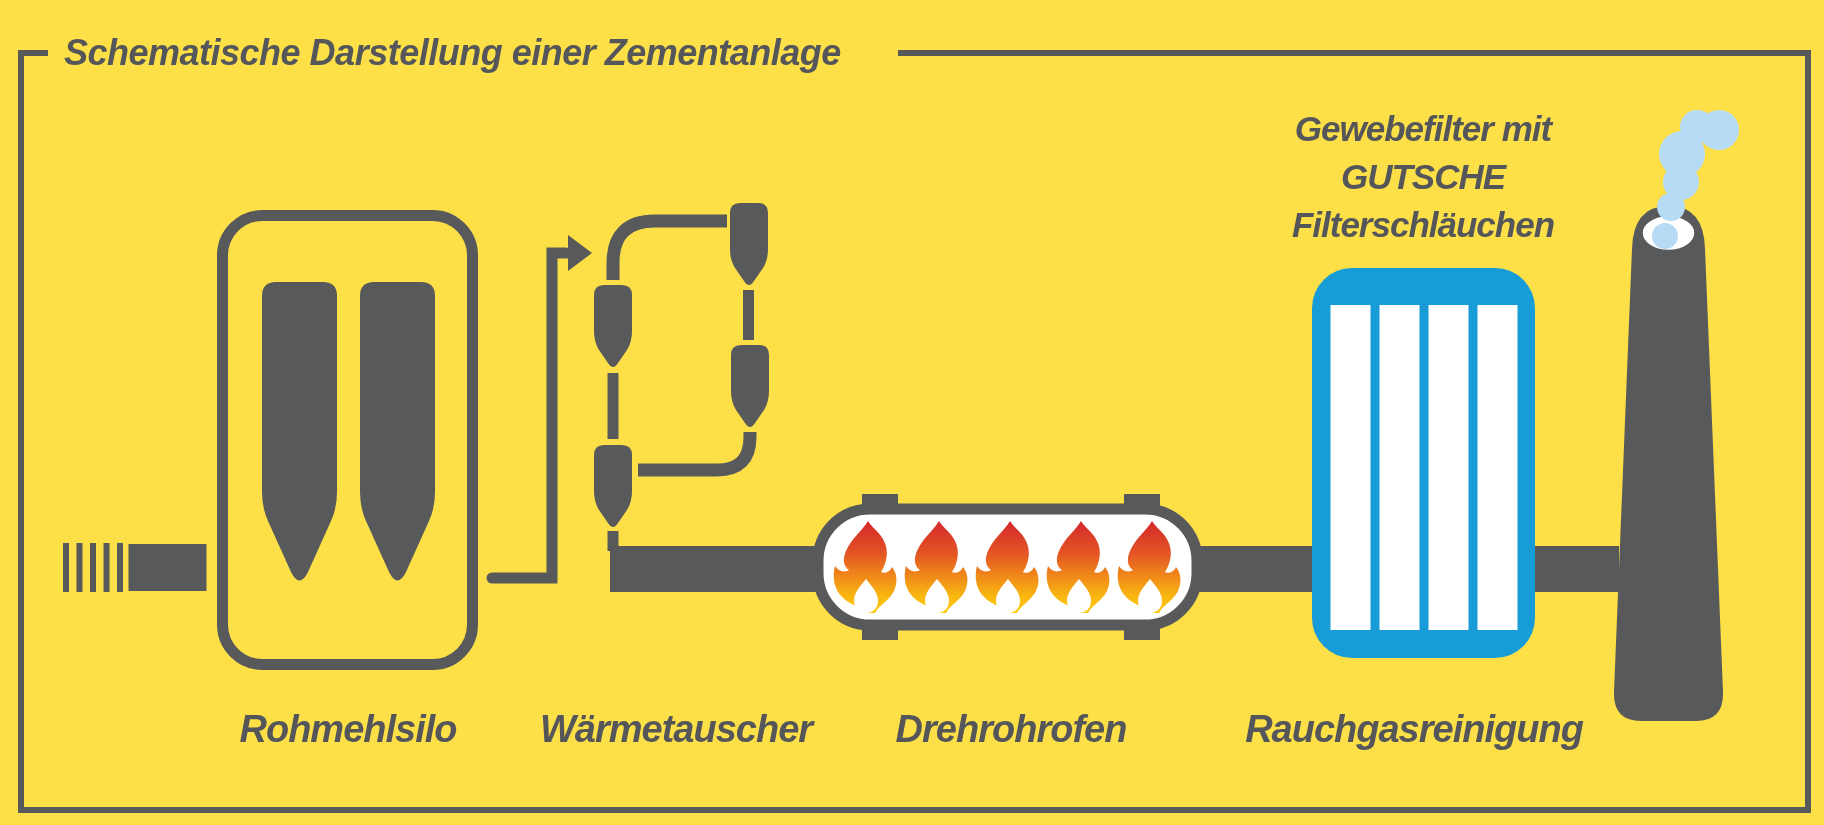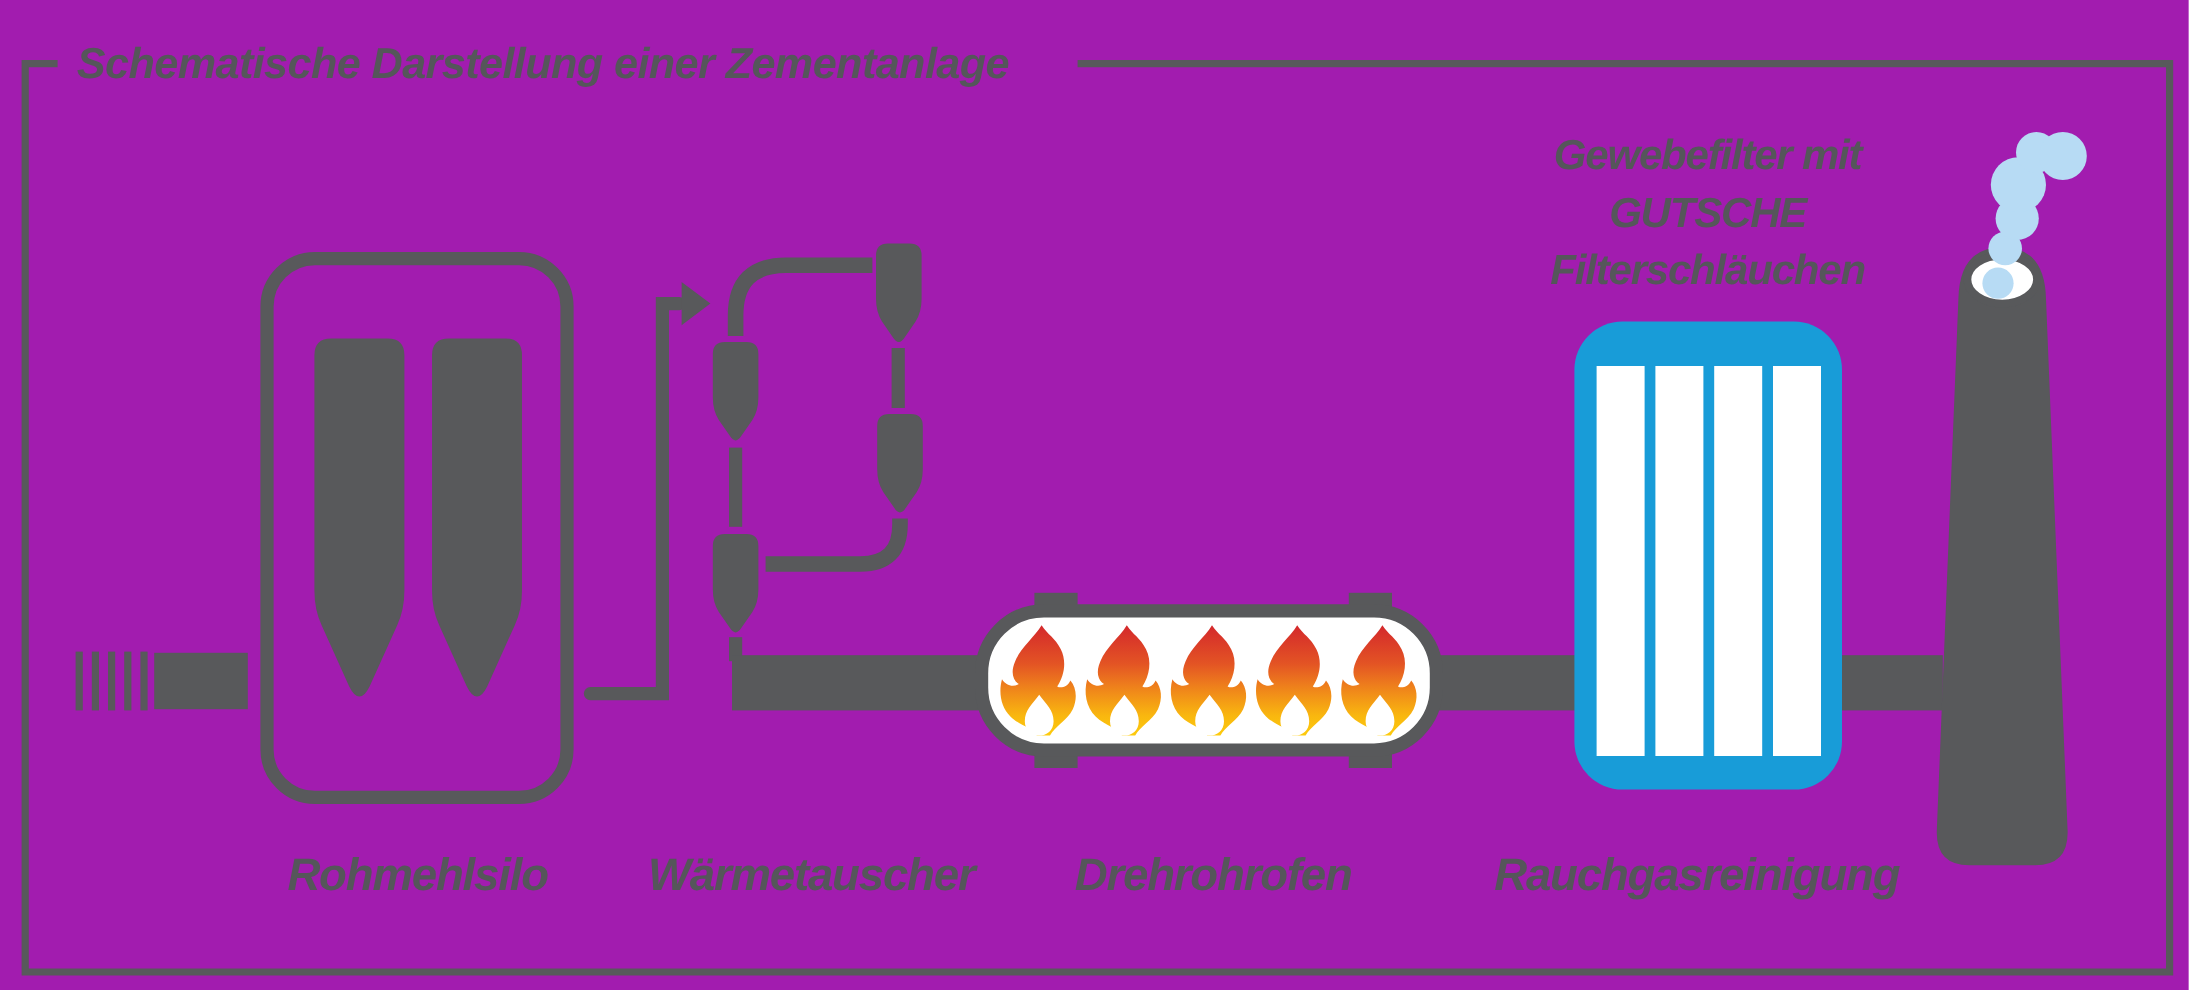--- a/index.html
+++ b/index.html
@@ -1,19 +1,19 @@
 <!DOCTYPE html>
 <html><head>
 <meta charset="utf-8">
 <style>
   html,body{margin:0;padding:0;background:#ffffff;}
   .canvas{
     position:relative;
     width:1824px;height:825px;
-    background:#a21caf;
+    background:#fde047;
     font-family:"Liberation Sans", sans-serif;
     overflow:hidden;
   }
   .canvas svg{position:absolute;left:0;top:0;}
   text{
     font-family:"Liberation Sans", sans-serif;
     font-weight:bold;
     font-style:italic;
     fill:#55565a;
   }

